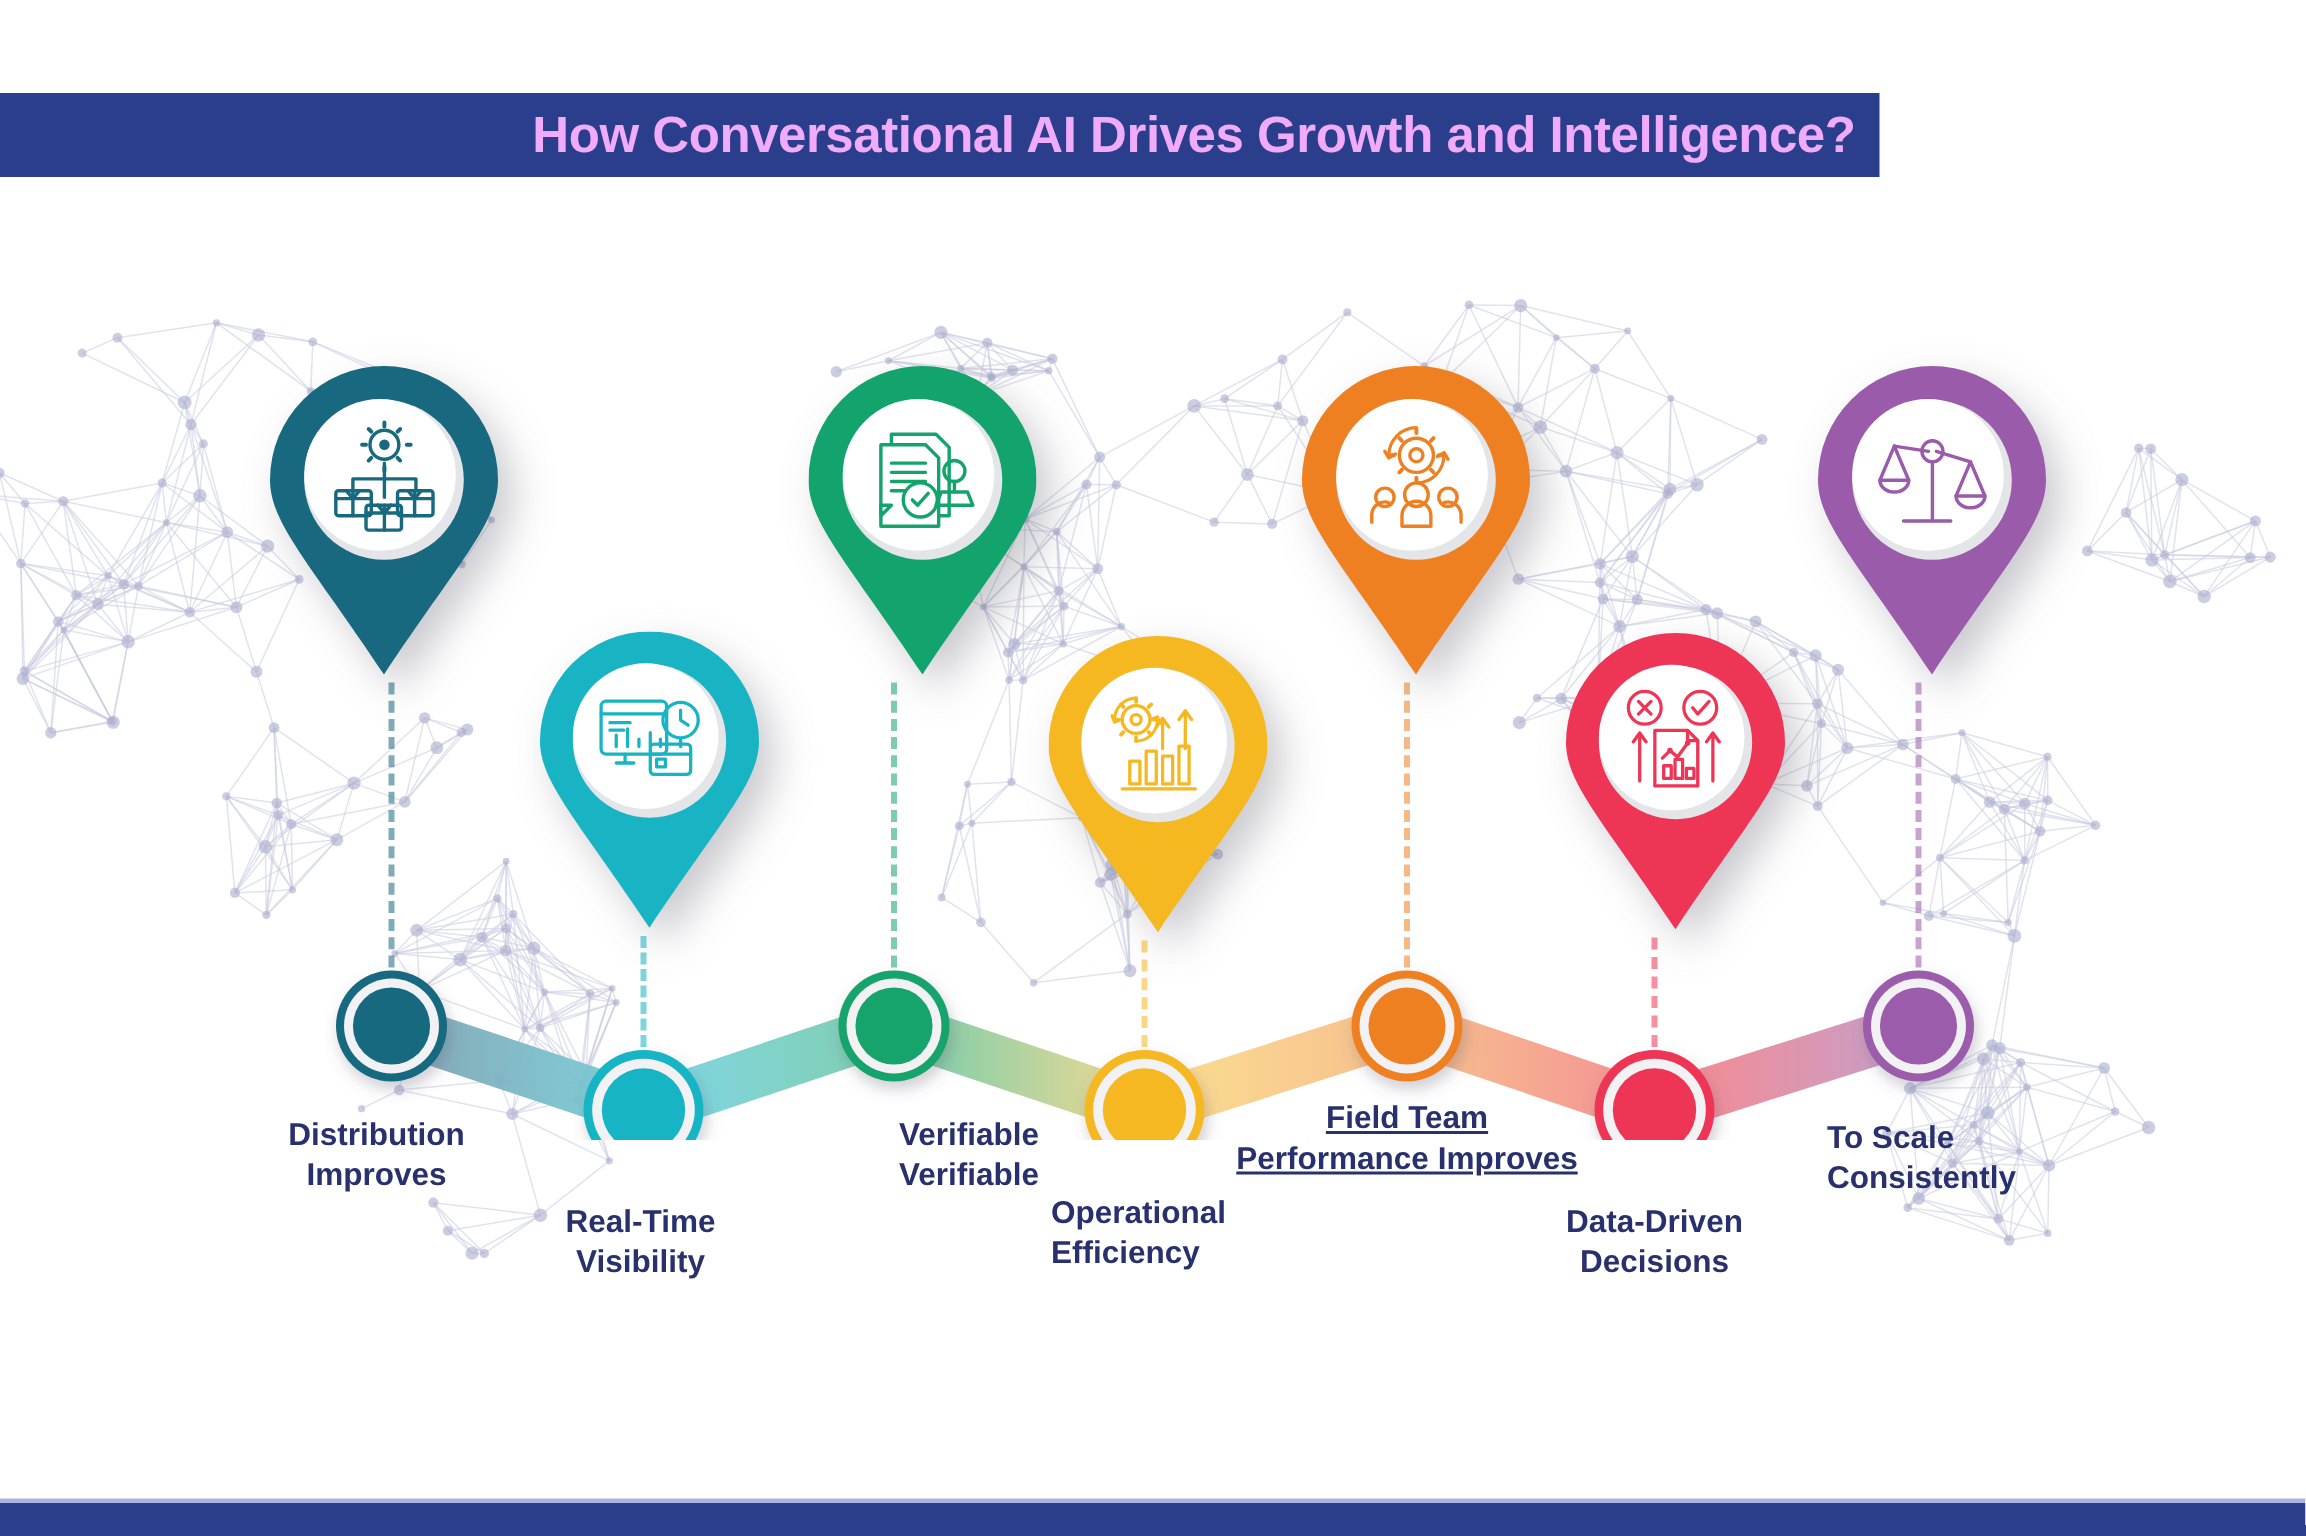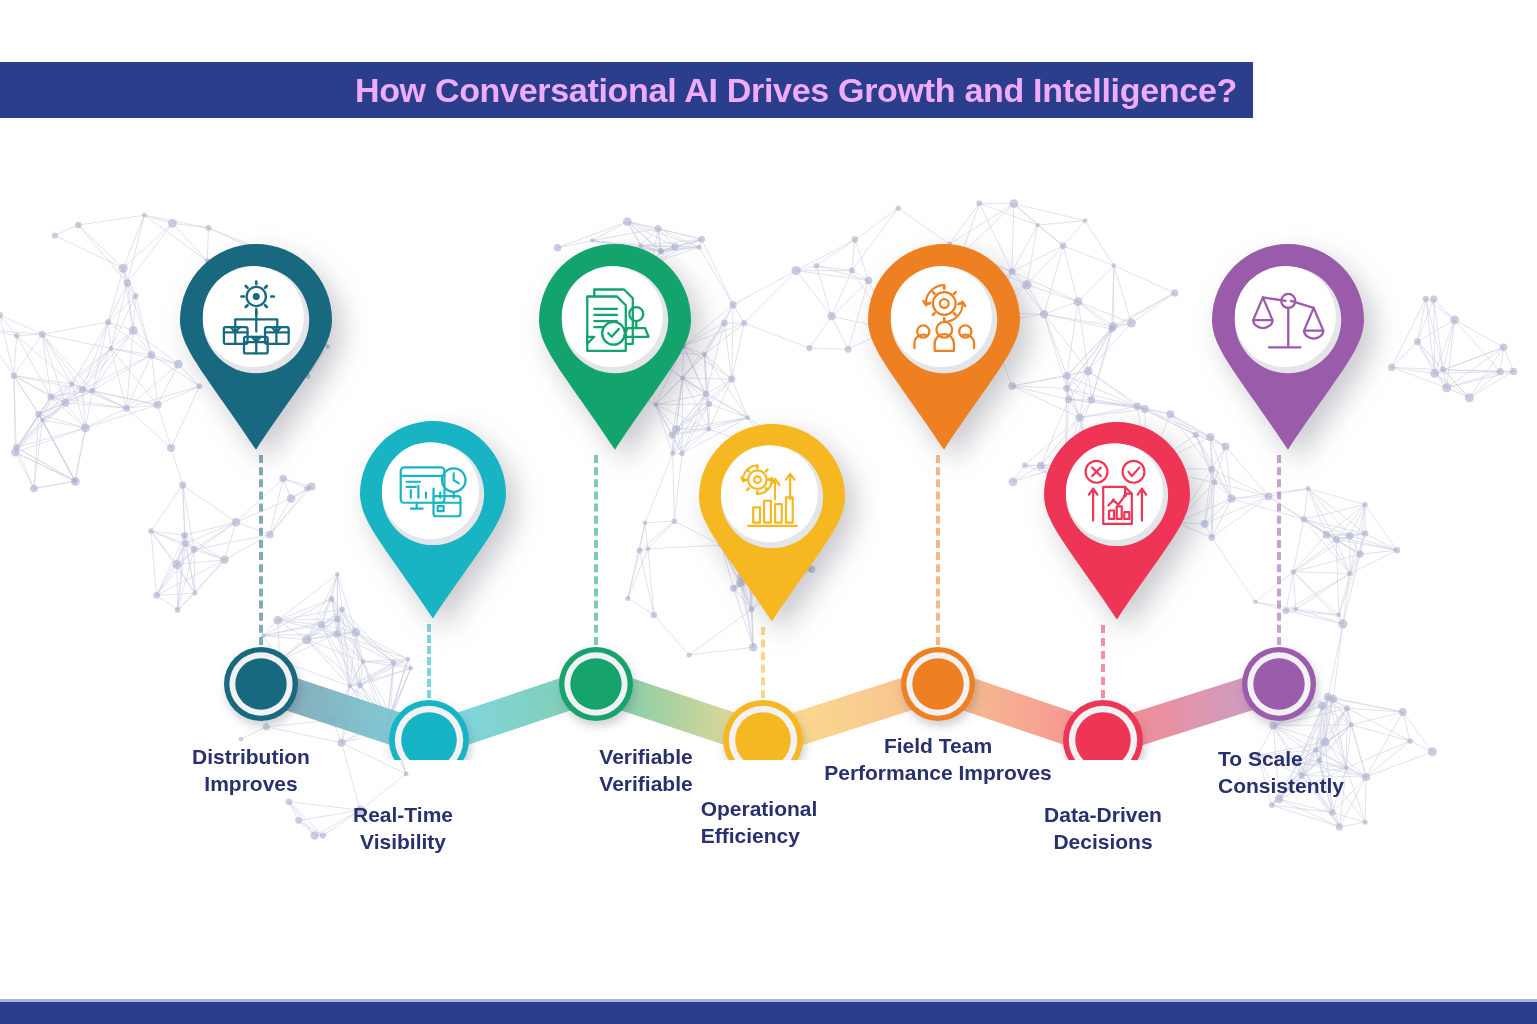--- a/index.html
+++ b/index.html
@@ -1677,39 +1677,39 @@
     </svg>
 
   <div id="labels">
       <div class="node-label" style="left: 0px; top: 744px; width: 1537px; text-align: left;">
         <div style="position: absolute; left: 251px; top: 0px; transform: translateX(-50%); text-align: center;">
           <div>Distribution</div>
           <div>Improves</div>
         </div>
       </div>
       <div class="node-label" style="left: 0px; top: 802px; width: 1537px; text-align: left;">
-        <div style="position: absolute; left: 403px; top: 0px; transform: translateX(-50%); text-align: center;">
+        <div style="position: absolute; left: 427px; top: 0px; transform: translateX(-50%); text-align: center;">
           <div>Real-Time</div>
           <div>Visibility</div>
         </div>
       </div>
       <div class="node-label" style="left: 0px; top: 744px; width: 1537px; text-align: left;">
         <div style="position: absolute; left: 598px; top: 0px; transform: translateX(-50%); text-align: center; margin-left: 48px;">
           <div>Verifiable</div>
           <div>Verifiable</div>
         </div>
       </div>
       <div class="node-label" style="left: 0px; top: 796px; width: 1537px; text-align: left;">
         <div style="position: absolute; left: 759px; top: 0px; transform: translateX(-50%); ">
           <div>Operational</div>
           <div>Efficiency</div>
         </div>
       </div>
       <div class="node-label" style="left: 0px; top: 733px; width: 1537px; text-align: left;">
-        <div style="position: absolute; left: 938px; top: 0px; transform: translateX(-50%); text-align: center;">
+        <div style="position: absolute; left: 938px; top: 0px; transform: translateX(-50%); text-align: center; text-decoration: underline;">
           <div>Field Team</div>
           <div>Performance Improves</div>
         </div>
       </div>
       <div class="node-label" style="left: 0px; top: 802px; width: 1537px; text-align: left;">
         <div style="position: absolute; left: 1103px; top: 0px; transform: translateX(-50%); text-align: center;">
           <div>Data-Driven</div>
           <div>Decisions</div>
         </div>
       </div>

